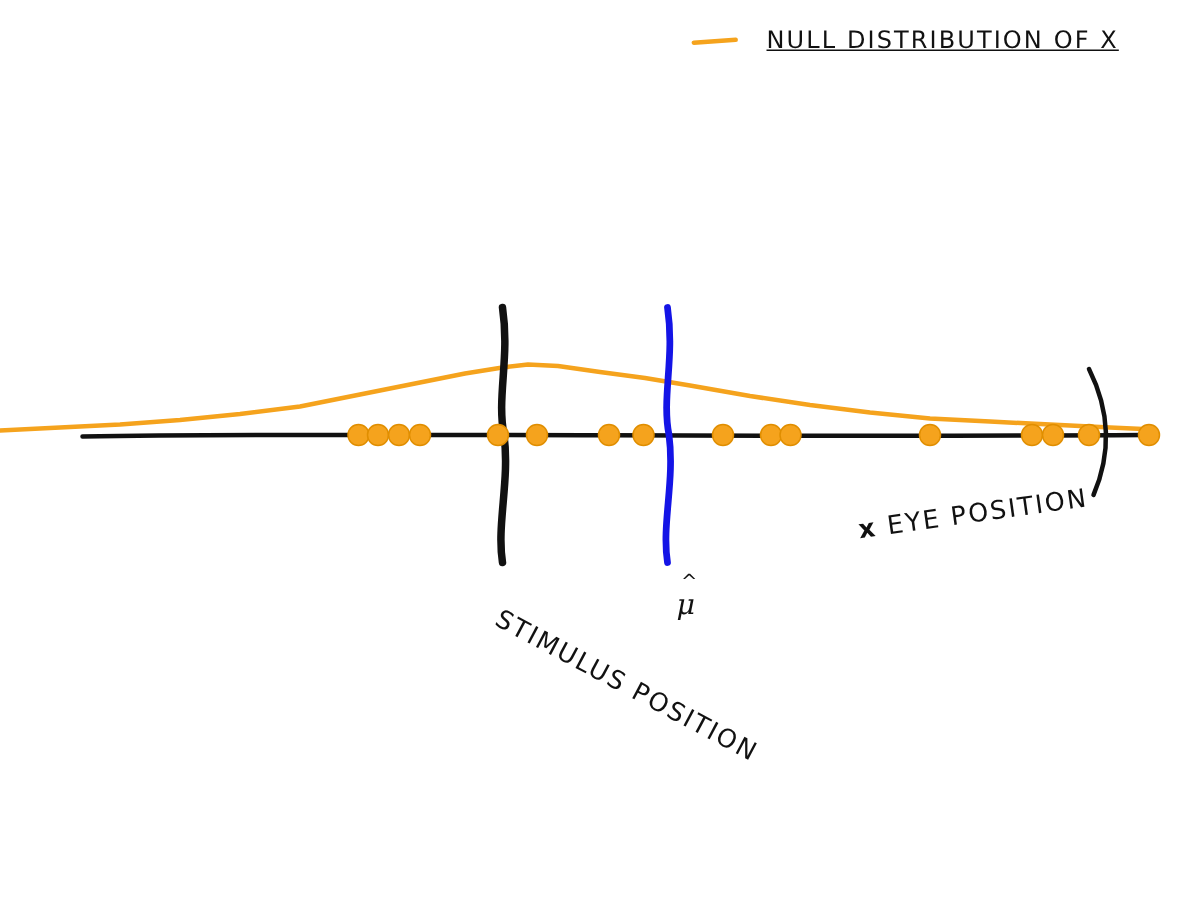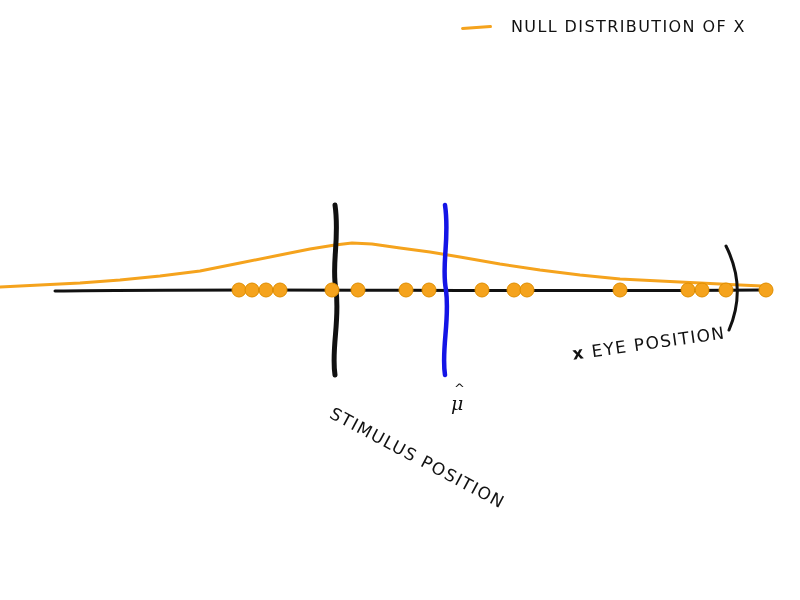--- a/index.html
+++ b/index.html
@@ -22,21 +22,21 @@
     font-weight:500;
     white-space:nowrap;
     color:var(--black);
   }
 
   .legend{position:absolute;left:461px;top:12px;display:flex;align-items:center;}
   .legend-swatch{
     position:absolute;left:0;top:14px;width:31px;height:3px;
     background:var(--orange);border-radius:2px;transform:rotate(-4deg);
   }
-  .legend-label{position:absolute;left:50px;top:5px;}
+  .legend-label{position:absolute;left:50px;top:5px;text-decoration:underline;}
 
   .eye-label{
     position:absolute;left:571px;top:344px;
     transform:rotate(-8deg);transform-origin:left top;
     font-size:17px;
   }
   .eye-marker{font-weight:bold;margin-right:7px;}
 
   .stimulus-label{
     position:absolute;left:336px;top:403px;

